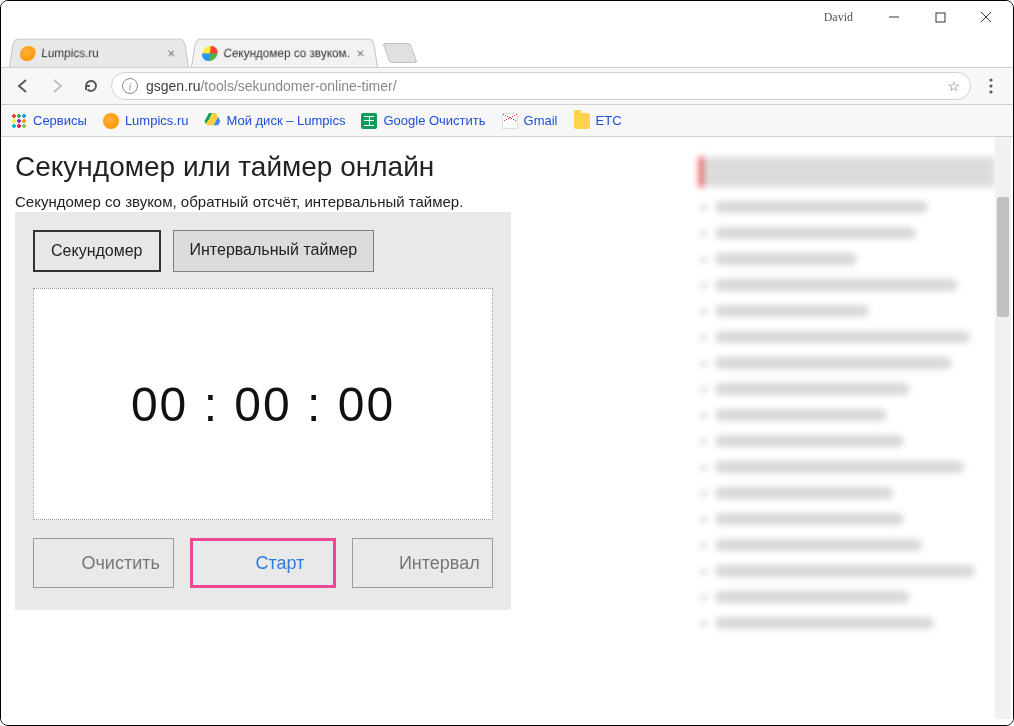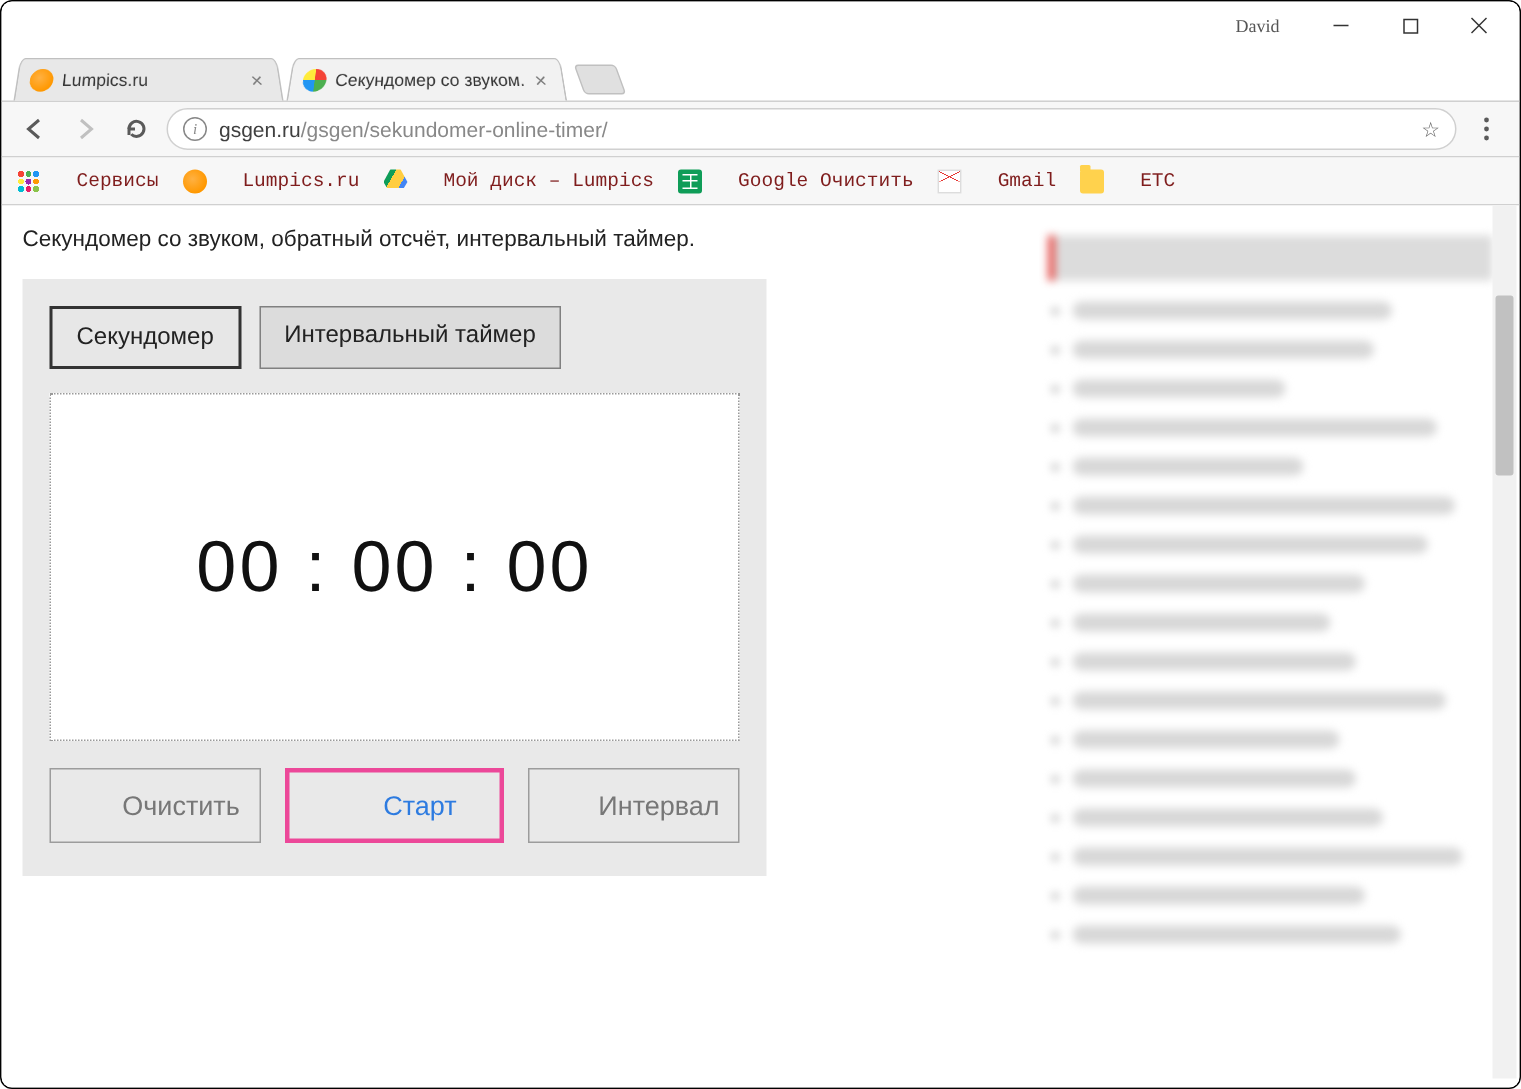--- a/index.html
+++ b/index.html
@@ -24,21 +24,21 @@
   .nav-btn { width: 28px; height: 28px; display: flex; align-items: center; justify-content: center; color: #5a5a5a; border-radius: 50%; }
   .nav-btn.disabled { color: #b0b0b0; }
   .addr { flex: 1; height: 28px; border: 1px solid #d0d0d0; border-radius: 14px; background: #fff; display: flex; align-items: center; padding: 0 10px; font-size: 14px; color: #333; }
   .addr .info { width: 16px; height: 16px; border: 1px solid #888; border-radius: 50%; display: flex; align-items: center; justify-content: center; font-size: 10px; color: #888; margin-right: 8px; font-style: italic; font-family: serif; }
   .addr .host { color: #404040; }
   .addr .path { color: #888; }
   .addr .star { margin-left: auto; color: #666; }
   .menu-btn { width: 28px; height: 28px; display: flex; align-items: center; justify-content: center; color: #5a5a5a; }
   
   .bookmarks { height: 32px; border-bottom: 1px solid #d0d0d0; background: #f7f7f7; display: flex; align-items: center; padding: 0 10px; gap: 16px; font-size: 13px; }
-  .bm-item { display: flex; align-items: center; gap: 24px; color: #7f1d1d; font-family: Liberation Mono, monospace; }
+  .bm-item { display: flex; align-items: center; gap: 6px; color: #1d4ed8; }
   .bm-icon { width: 16px; height: 16px; flex: none; }
   .bm-icon.apps { background:
     radial-gradient(circle at 3px 3px,#f44336 2px,transparent 2px),
     radial-gradient(circle at 8px 3px,#4caf50 2px,transparent 2px),
     radial-gradient(circle at 13px 3px,#2196f3 2px,transparent 2px),
     radial-gradient(circle at 3px 8px,#ffeb3b 2px,transparent 2px),
     radial-gradient(circle at 8px 8px,#9c27b0 2px,transparent 2px),
     radial-gradient(circle at 13px 8px,#ff9800 2px,transparent 2px),
     radial-gradient(circle at 3px 13px,#00bcd4 2px,transparent 2px),
     radial-gradient(circle at 8px 13px,#e91e63 2px,transparent 2px),
@@ -52,21 +52,21 @@
     linear-gradient(#fff,#fff) 0 100%/100% 1px no-repeat,
     linear-gradient(#fff,#fff) 50% 0/1px 100% no-repeat; }
   .bm-icon.gmail { background: #fff; border:1px solid #ddd; position: relative; }
   .bm-icon.gmail::after { content:""; position:absolute; left:0; right:0; top:0; height:50%; background: linear-gradient(to bottom right, transparent 49%, #e53935 49% 55%, transparent 55%), linear-gradient(to bottom left, transparent 49%, #e53935 49% 55%, transparent 55%); }
   .bm-icon.folder { background: #ffd24d; border-radius: 2px; position: relative; }
   .bm-icon.folder::before { content:""; position:absolute; top:-3px; left:0; width:7px; height:4px; background:#ffd24d; border-radius:1px 1px 0 0; }
   
   .page { position: absolute; top: 136px; left: 0; right: 0; bottom: 0; display: flex; background: #fff; }
   .main { flex: 1; padding: 14px 0 0 14px; overflow: hidden; }
   .main h1 { font-size: 28px; font-weight: 400; color: #222; margin-bottom: 10px; }
-  .main .subtitle { font-size: 15px; color: #222; margin-bottom: 18px; }
+  .main .subtitle { font-size: 15px; color: #222; margin-bottom: 2px; }
   .timer-box { background: #e9e9e9; padding: 18px 18px 22px 18px; width: 496px; }
   .mode-tabs { display: flex; gap: 12px; margin-bottom: 16px; }
   .mode-tab { background: #dcdcdc; border: 1px solid #808080; padding: 10px 16px; font-size: 16px; color: #222; }
   .mode-tab.active { border: 2px solid #333; background: #e7e7e7; }
   .display { background: #fff; border: 1px dotted #999; height: 232px; display: flex; align-items: center; justify-content: center; }
   .display .time { font-size: 48px; letter-spacing: 2px; color: #111; font-weight: 400; }
   .controls { display: flex; gap: 16px; margin-top: 18px; }
   .ctrl-btn { flex: 1; height: 50px; border: 1px solid #9c9c9c; background: transparent; font-size: 18px; color: #777; display: flex; align-items: center; justify-content: center; padding-left: 34px; }
   .ctrl-btn.start { color: #2d7be0; border: 3px solid #ec4899; font-weight: 400; }
   
@@ -128,21 +128,21 @@
   </div>
   <div class="nav-btn">
     <svg width="18" height="18" viewBox="0 0 18 18">
         <path d="M4 9a5 5 0 1 1 1.5 3.5" fill="none" stroke="#5a5a5a" stroke-width="2"></path>
         <path d="M4 13 L4 9 L8 9" fill="none" stroke="#5a5a5a" stroke-width="2"></path>
       </svg>
   </div>
   <div class="addr">
     <span class="info">i</span>
     <span class="host">gsgen.ru</span>
-      <span class="path">/gsgen/sekundomer-online-timer/</span>
+      <span class="path">/tools/sekundomer-online-timer/</span>
     <span class="star">☆</span>
   </div>
   <div class="menu-btn">
     <svg width="4" height="16" viewBox="0 0 4 16">
         <circle cx="2" cy="2" r="1.6" fill="#5a5a5a"></circle>
         <circle cx="2" cy="8" r="1.6" fill="#5a5a5a"></circle>
         <circle cx="2" cy="14" r="1.6" fill="#5a5a5a"></circle>
       </svg>
   </div>
 </div>
@@ -169,20 +169,21 @@
     <span>Gmail</span>
   </div>
   <div class="bm-item">
     <span class="bm-icon folder"></span>
     <span>ETC</span>
   </div>
 </div>
 
 <div class="page">
   <div class="main">
+    <h1>Секундомер или таймер онлайн</h1>
     <div class="subtitle">Секундомер со звуком, обратный отсчёт, интервальный таймер.</div>
 
     <div class="timer-box">
       <div class="mode-tabs">
         <div class="mode-tab active">Секундомер</div>
         <div class="mode-tab">Интервальный таймер</div>
       </div>
       <div class="display">
         <span class="time">00 : 00 : 00</span>
       </div>

